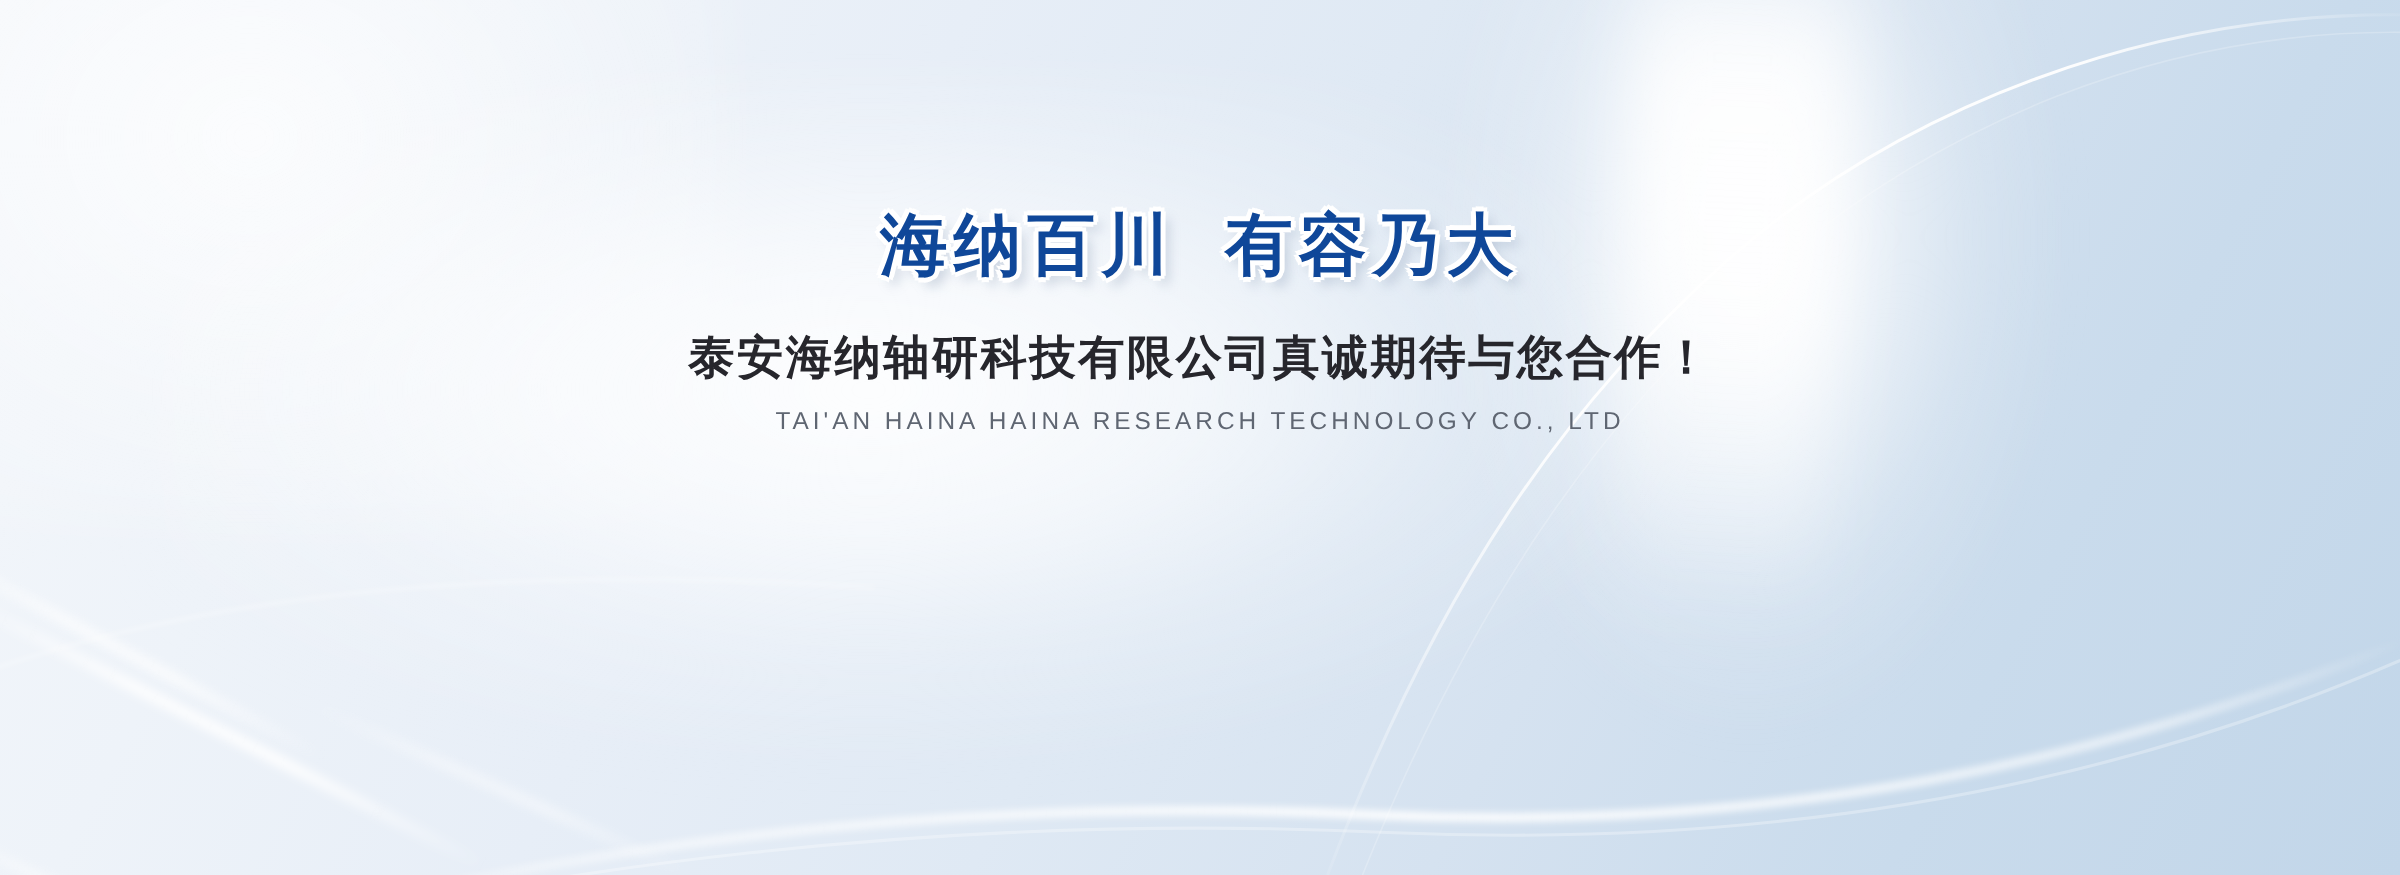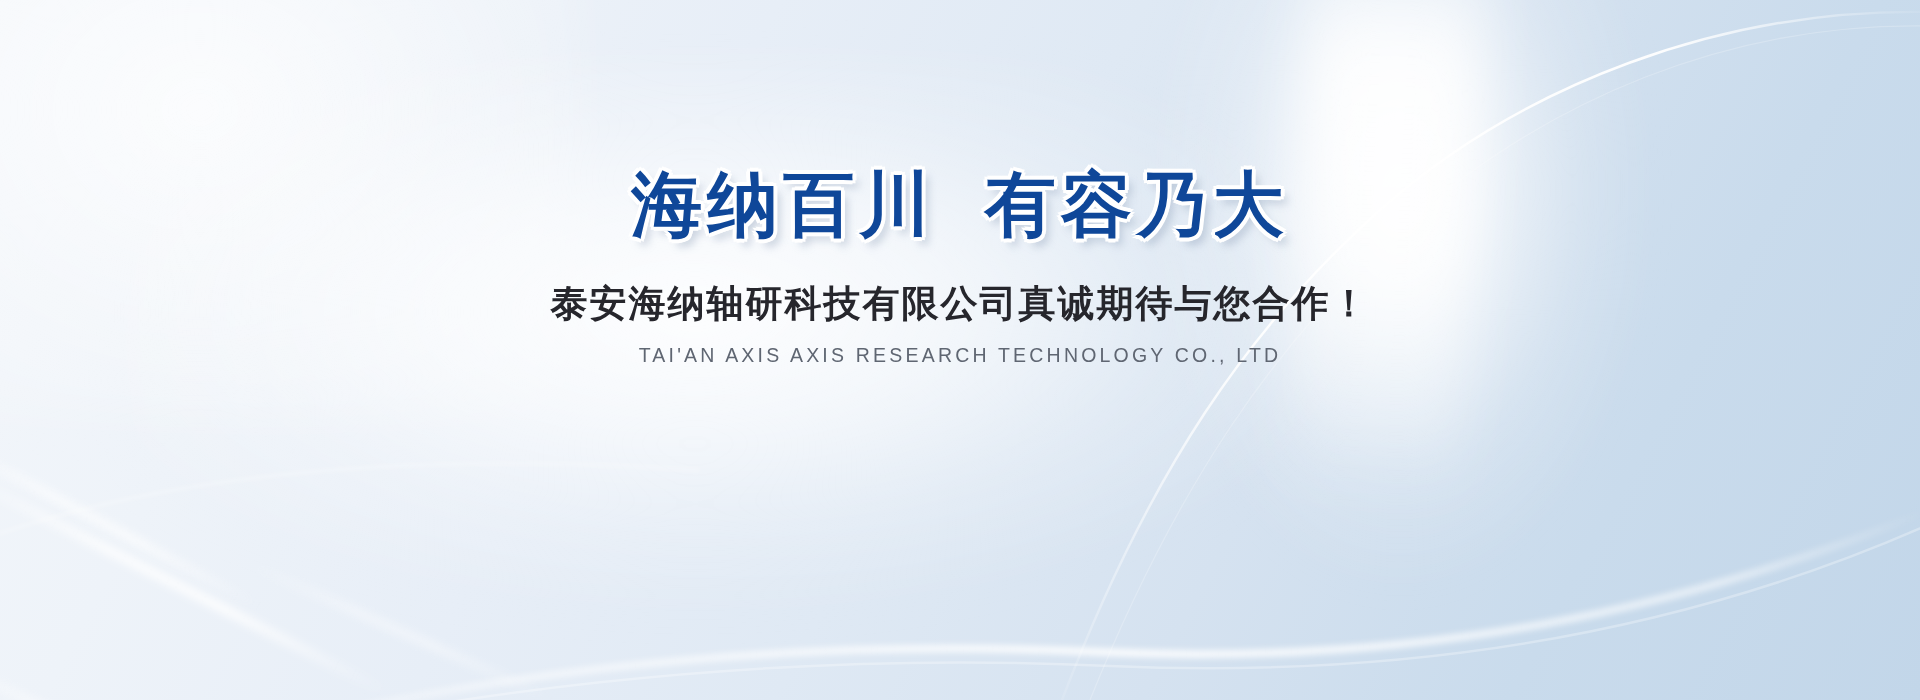--- a/index.html
+++ b/index.html
@@ -123,21 +123,21 @@
     width: 1920px;
     height: 700px;
     display: flex;
     flex-direction: column;
     align-items: center;
     z-index: 5;
   }
 
   #headline {
     margin-top: 168px;
-    font-size: 71px;
+    font-size: 54px;
     font-weight: bold;
     line-height: 1.05;
     color: #0f4799;
     letter-spacing: 5px;
     white-space: pre;
     text-shadow:
       -3px -3px 0 #ffffff,
        3px -3px 0 #ffffff,
       -3px  3px 0 #ffffff,
        3px  3px 0 #ffffff,
@@ -203,16 +203,16 @@
 
     <path d="M 150 760 C 430 676 760 636 1100 652 C 1420 666 1680 612 1930 510" fill="none" stroke="url(#arcBotGrad)" stroke-width="7" style="filter:blur(3px)"></path>
     <path d="M 120 772 C 420 690 770 650 1110 666 C 1430 680 1700 626 1930 524" fill="none" stroke="#ffffff" stroke-opacity="0.30" stroke-width="2.5"></path>
 
     <path d="M -20 540 C 180 470 420 452 700 470" fill="none" stroke="#ffffff" stroke-opacity="0.35" stroke-width="3" style="filter:blur(2px)"></path>
   </svg>
 
   <div id="content">
     <div id="headline">海纳百川  有容乃大</div>
     <div id="subtitle">泰安海纳轴研科技有限公司真诚期待与您合作！</div>
-    <div id="tagline">TAI'AN AXIS AXIS RESEARCH TECHNOLOGY CO., LTD</div>
+    <div id="tagline">TAI'AN HAINA HAINA RESEARCH TECHNOLOGY CO., LTD</div>
   </div>
 
 </div>
 
 </body></html>

